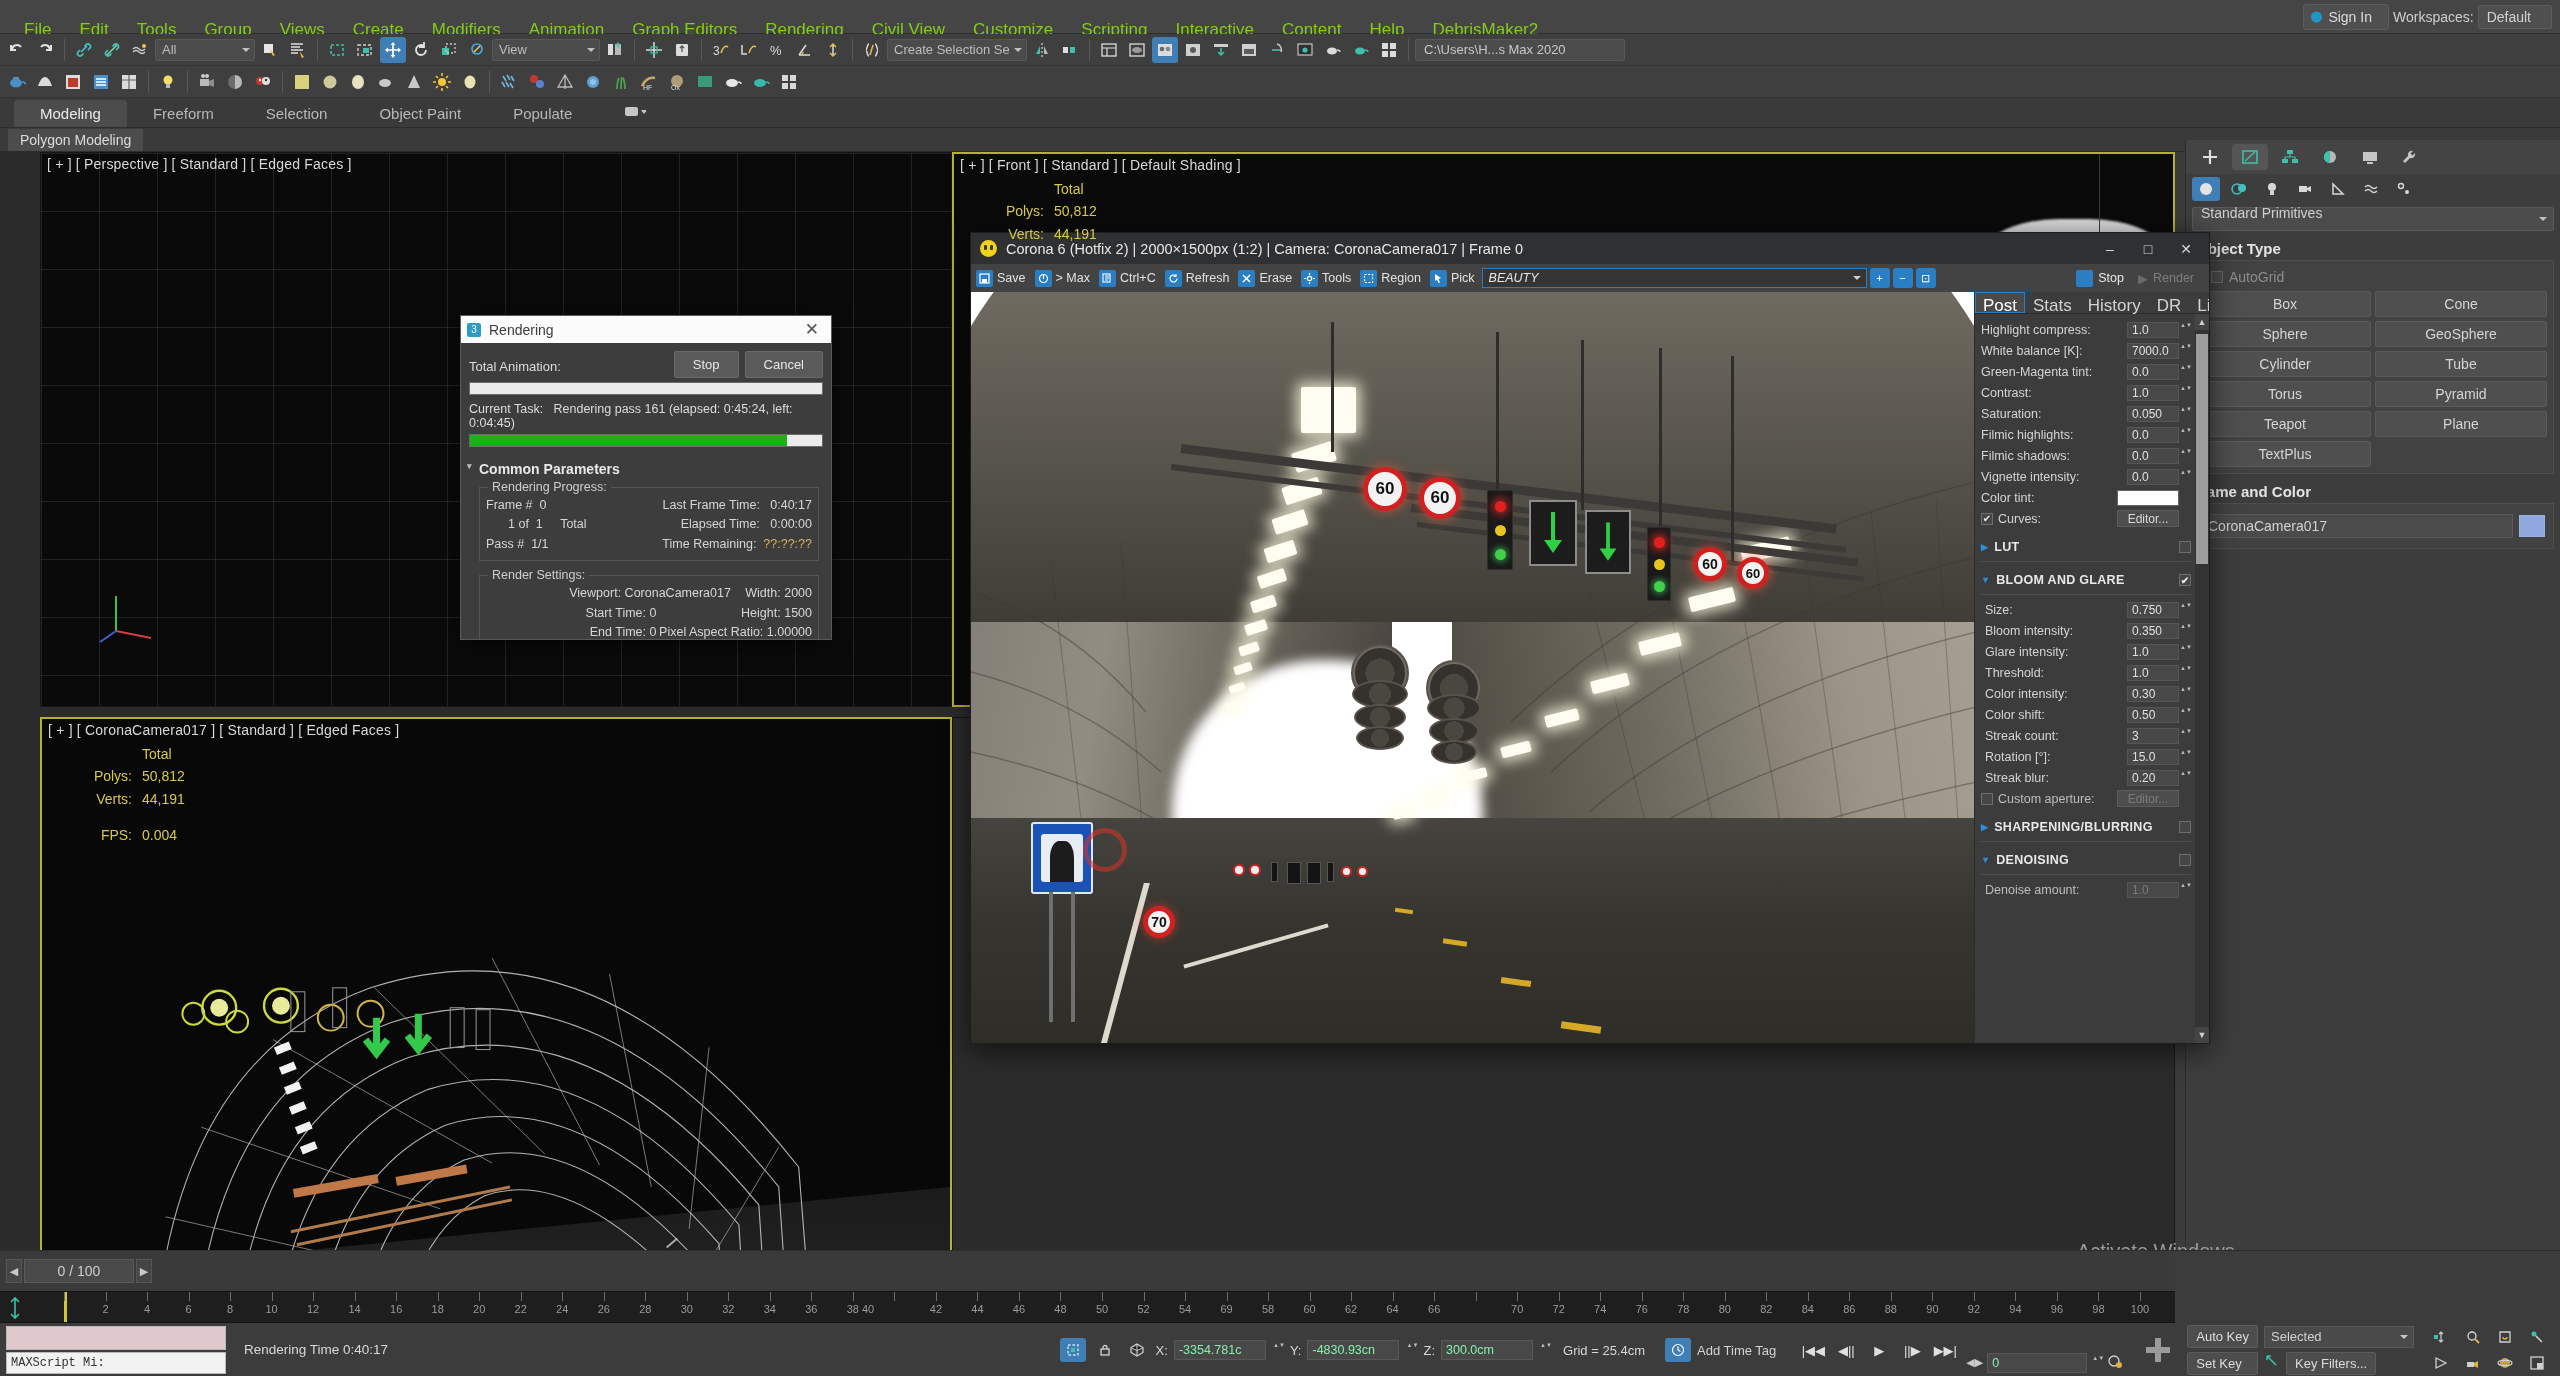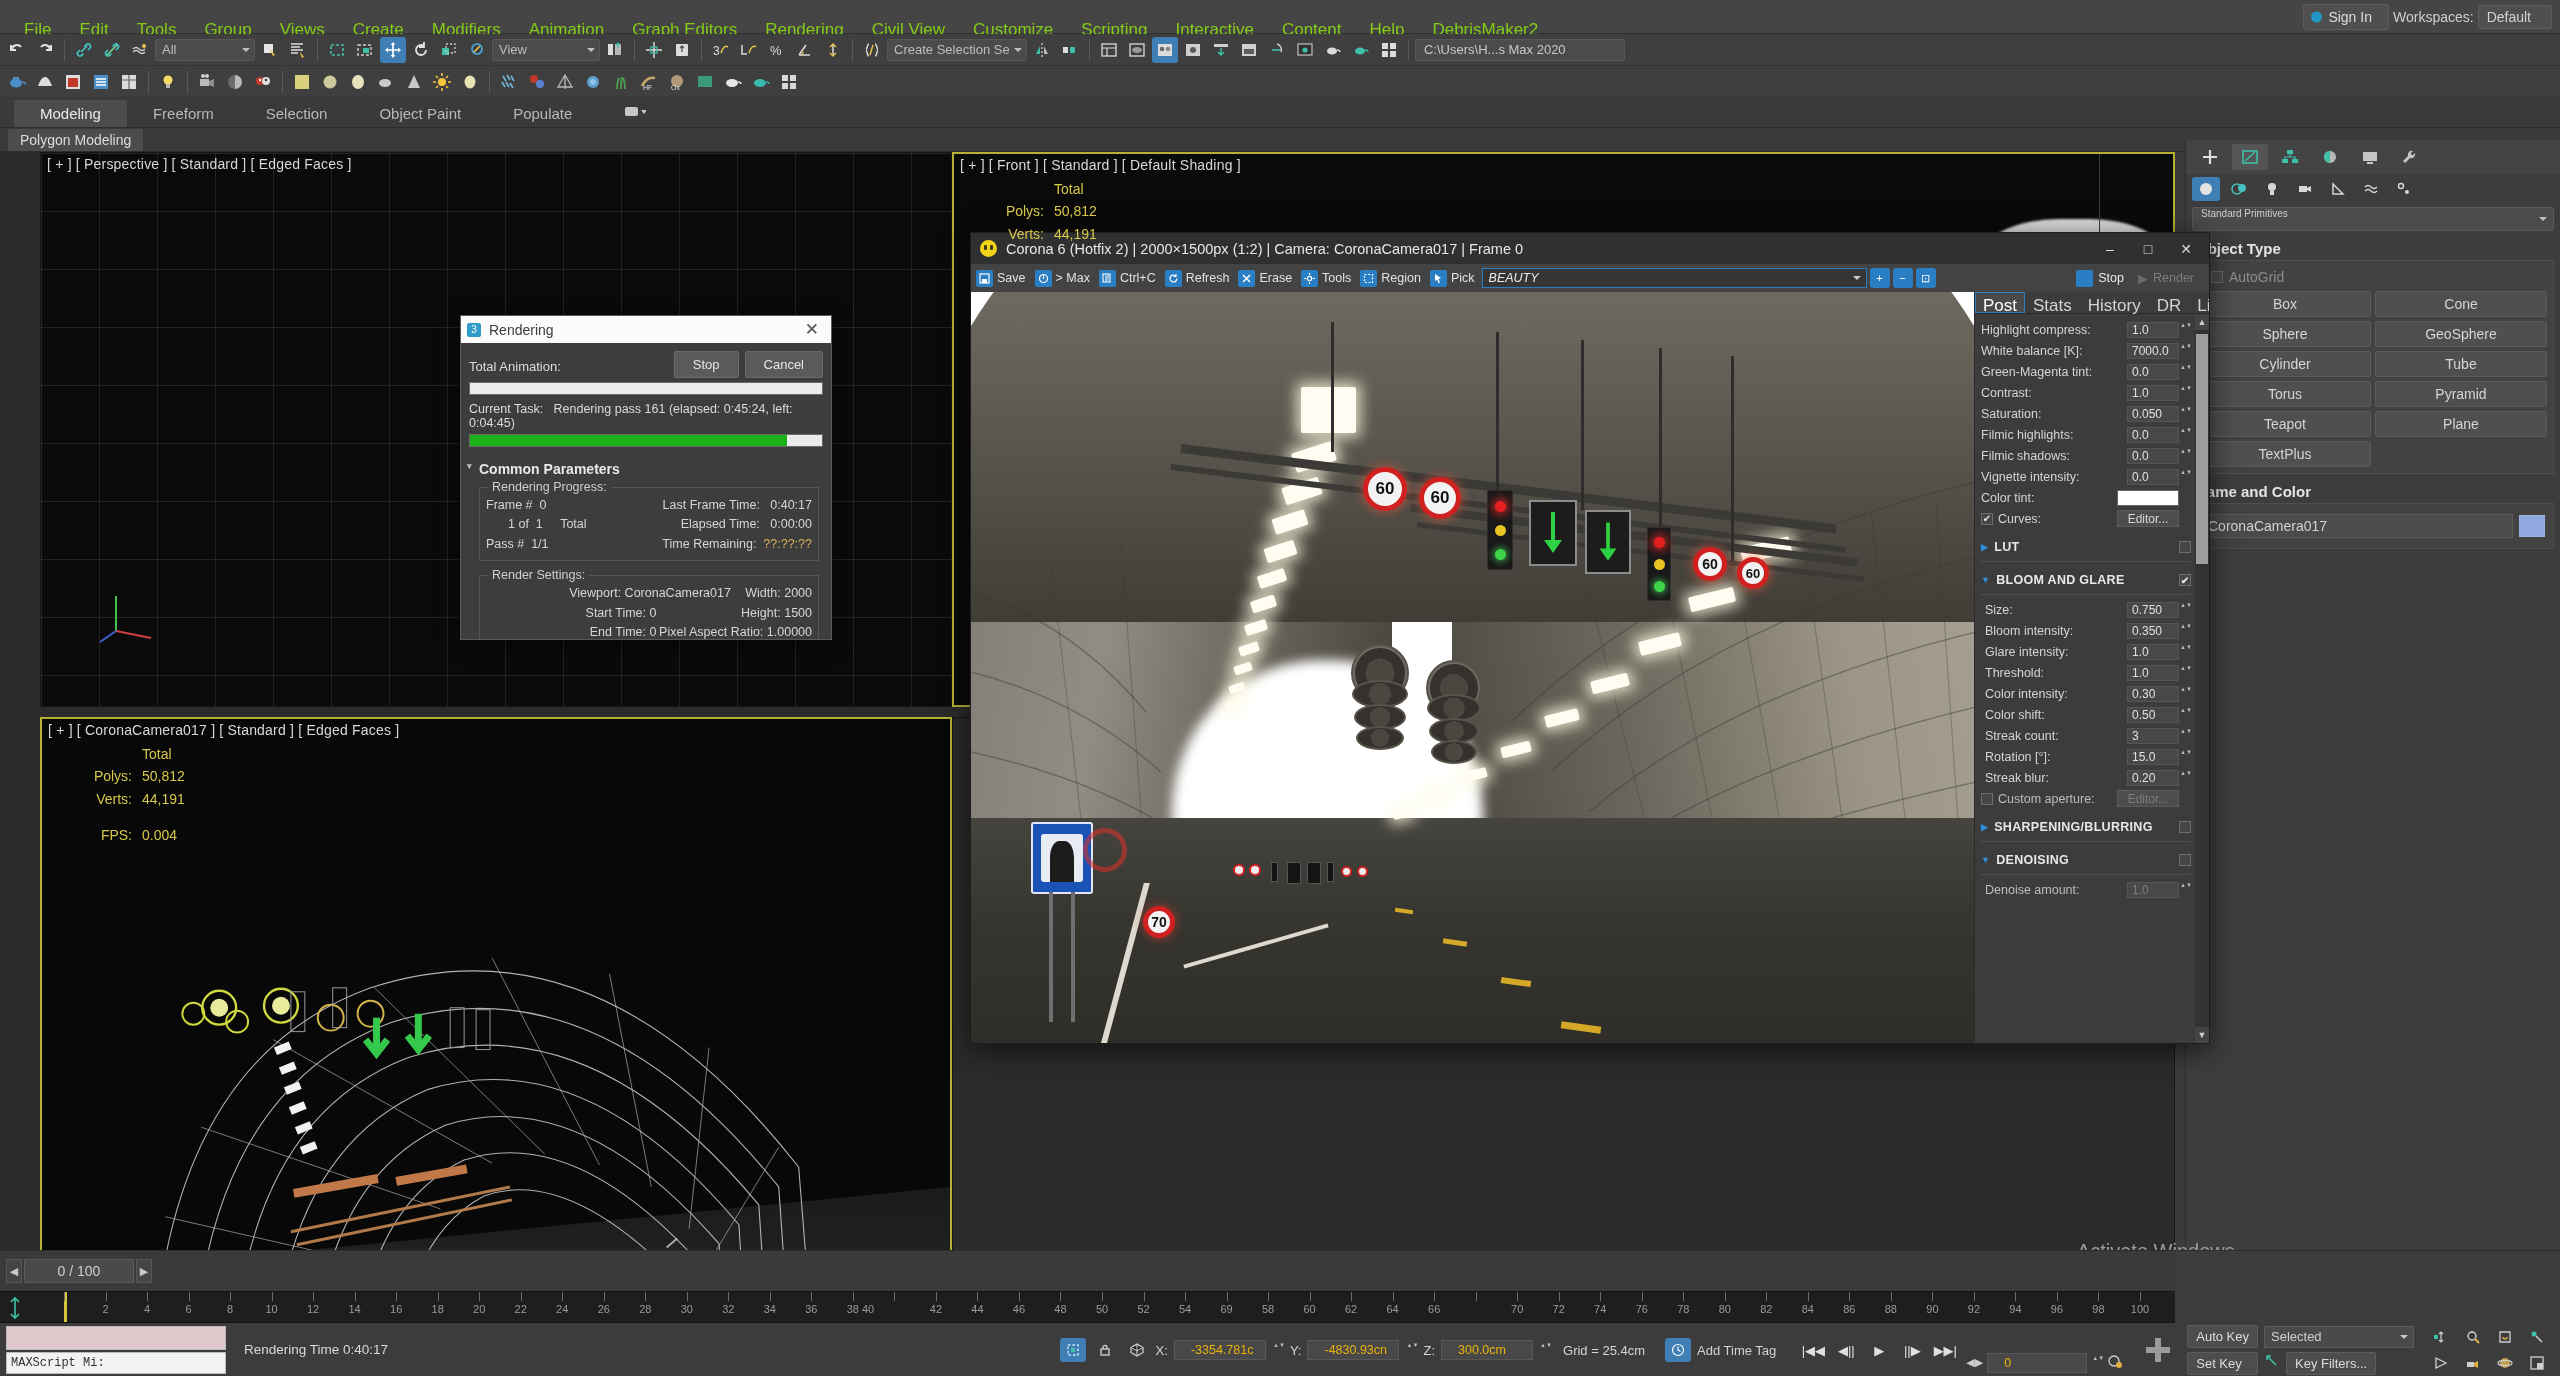--- a/index.html
+++ b/index.html
@@ -104,21 +104,21 @@
     border-left:1px solid #2d2d2d;
   }
   .cmdtabs{display:flex;align-items:center;gap:4px;height:34px;padding:4px 6px;background:#444;}
   .cmdtab{width:36px;height:26px;display:flex;align-items:center;justify-content:center;border-radius:3px;}
   .cmdtab.on{background:#555;}
   .cmdrow2{display:flex;align-items:center;gap:5px;height:30px;padding:2px 6px;}
   .cmdicon{width:28px;height:24px;display:flex;align-items:center;justify-content:center;border-radius:3px;}
   .cmdicon.on{background:#3f7fb5;}
   .cmbsel{
     margin:3px 6px;height:24px;background:#4b4b4b;border:1px solid #5a5a5a;border-radius:2px;
-    font-size:10px;display:flex;align-items:center;padding:0 18px 12px 8px;position:relative;color:#cfcfcf;
+    font-size:14px;display:flex;align-items:center;padding:0 18px 12px 8px;position:relative;color:#cfcfcf;
   }
   .cmbsel:after{content:"";position:absolute;right:6px;top:50%;margin-top:-2px;
     border-left:4px solid transparent;border-right:4px solid transparent;border-top:4px solid #c0c0c0;}
   .rollout{margin:6px 6px 0 6px;}
   .rohead{font-size:15px;font-weight:bold;color:#e4e4e4;padding:3px 4px;}
   .robody{background:#424242;border:1px solid #4e4e4e;padding:6px;}
   .chk{font-size:14px;color:#8d8d8d;display:flex;align-items:center;gap:6px;padding:2px 0 6px 12px;}
   .chkbox{width:12px;height:12px;border:1px solid #6a6a6a;background:#4a4a4a;}
   .otgrid{display:grid;grid-template-columns:1fr 1fr;gap:4px;}
   .otbtn{background:#4f4f4f;border:1px solid #5b5b5b;border-radius:2px;font-size:14px;
@@ -276,21 +276,21 @@
   .playhead{position:absolute;top:0;width:3px;height:32px;background:#d4c63c;}
 
   .statusbar{position:absolute;left:0;top:72px;width:2560px;height:54px;background:#3c3c3c;display:flex;align-items:center;}
   .mxs{width:232px;height:54px;padding:3px 6px;display:flex;flex-direction:column;gap:2px;}
   .mxs .pink{height:24px;background:#e0c9cc;border:1px solid #b9b9b9;}
   .mxs .mini{height:22px;background:#f2f2f2;border:1px solid #b9b9b9;font-family:"Liberation Mono",monospace;
     font-size:12px;color:#333;display:flex;align-items:center;padding:0 4px;}
   .stinfo{width:620px;font-size:13.5px;color:#d9d9d9;line-height:1.9;padding-left:12px;}
   .coords{display:flex;align-items:center;gap:6px;font-size:13px;color:#d6d6d6;margin-left:auto;}
   .cfield{width:92px;height:20px;background:#484848;border:1px solid #585858;
-    font-size:12.5px;color:#eab308;display:flex;align-items:center;padding:0 16px;}
+    font-size:12.5px;color:#86efac;display:flex;align-items:center;padding:0 4px;}
   .sbtn{width:26px;height:24px;display:flex;align-items:center;justify-content:center;
     color:#cfcfcf;font-size:12px;border-radius:3px;}
   .sbtn.on{background:#3f7fb5;}
   .keybtn{background:#4d4d4d;border:1px solid #5c5c5c;font-size:13px;color:#dcdcdc;padding:3px 8px;border-radius:2px;}
   .keysel{width:150px;height:22px;background:#4a4a4a;border:1px solid #5a5a5a;font-size:13px;
     color:#d0d0d0;display:flex;align-items:center;padding:0 16px 0 6px;position:relative;}
   .keysel:after{content:"";position:absolute;right:5px;top:50%;margin-top:-2px;
     border-left:4px solid transparent;border-right:4px solid transparent;border-top:4px solid #c6c6c6;}
   .playgrp{display:flex;align-items:center;gap:3px;}
   .pgbtn{width:30px;height:24px;display:flex;align-items:center;justify-content:center;color:#e0e0e0;font-size:13px;}

